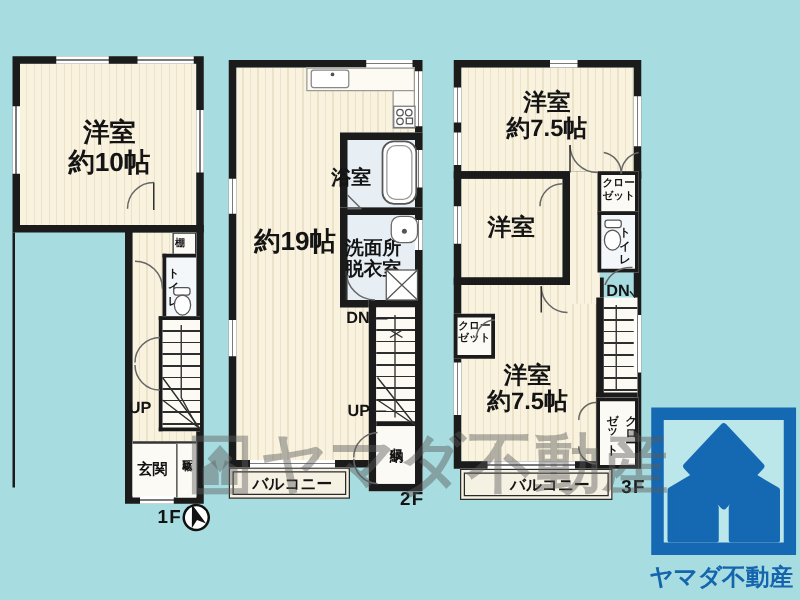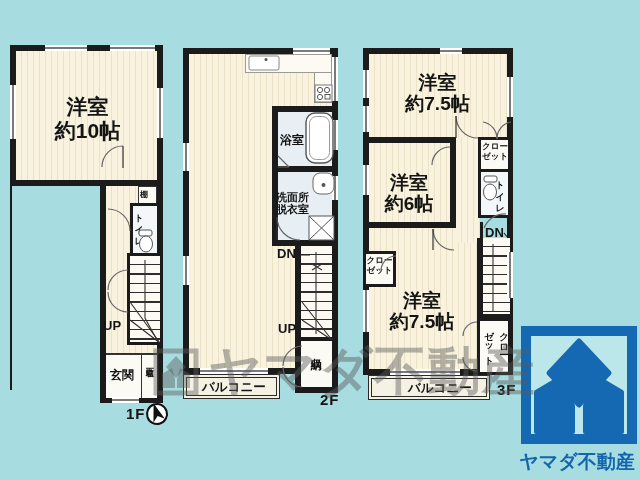--- a/index.html
+++ b/index.html
@@ -76,23 +76,24 @@
 
     <div class="abs winH z2" style="left:293px;top:48px;width:37px;height:6px"></div>
     <div class="abs winV z2" style="left:183px;top:143px;width:6px;height:28px"></div>
     <div class="abs winV z2" style="left:183px;top:256px;width:6px;height:29px"></div>
     <div class="abs winV z3" style="left:332px;top:57px;width:6px;height:44px"></div>
     <div class="abs winV z3" style="left:332px;top:120px;width:6px;height:30px"></div>
     <div class="abs winV z3" style="left:332px;top:176px;width:6px;height:24px"></div>
     <div class="abs winH z2" style="left:200px;top:368px;width:68px;height:6px"></div>
 
     <div class="lbl roomlbl z3" style="left:186px;top:182px;width:100px">
-    </div>
-    <div class="lbl z3" style="left:280px;top:134px;font-size:12px">浴室</div>
-    <div class="lbl z3" style="left:276px;top:191px;font-size:11px;text-align:left">
+      <div>約19帖</div>
+    </div>
+    <div class="lbl z3" style="left:265px;top:134px;font-size:16px">浴室</div>
+    <div class="lbl z3" style="left:276px;top:191px;font-size:15px;text-align:left">
       <div>洗面所</div>
       <div>脱衣室</div>
     </div>
     <div class="lbl z3" style="left:277px;top:247px;font-size:13px">DN</div>
     <div class="lbl z3" style="left:278px;top:322px;font-size:13px">UP</div>
     <div class="lbl vtext z3" style="left:310px;top:349px;font-size:11px">収納</div>
     <div class="lbl z3" style="left:202px;top:380px;font-size:12.5px">バルコニー</div>
     <div class="lbl flab z3" style="left:320px;top:392px">2F</div>
   </div>
 
@@ -117,21 +118,20 @@
     <div class="abs winV z2" style="left:507px;top:77px;width:6px;height:40px"></div>
     <div class="abs winV z2" style="left:507px;top:252px;width:6px;height:46px"></div>
     <div class="abs winH z2" style="left:390px;top:369px;width:70px;height:6px"></div>
 
     <div class="lbl roomlbl3 z3" style="left:380px;top:72px;width:115px">
       <div>洋室</div>
       <div>約7.5帖</div>
     </div>
     <div class="lbl roomlbl3 z3" style="left:368px;top:172px;width:82px">
       <div>洋室</div>
-      <div>約6帖</div>
     </div>
     <div class="lbl roomlbl3 z3" style="left:366px;top:290px;width:112px">
       <div>洋室</div>
       <div>約7.5帖</div>
     </div>
     <div class="lbl z3" style="left:482px;top:142px;width:25px;font-size:8.5px;font-weight:700">
       <div>クロー</div>
       <div>ゼット</div>
     </div>
     <div class="lbl vtext z3" style="left:495px;top:175px;font-size:9px">トイレ</div>

